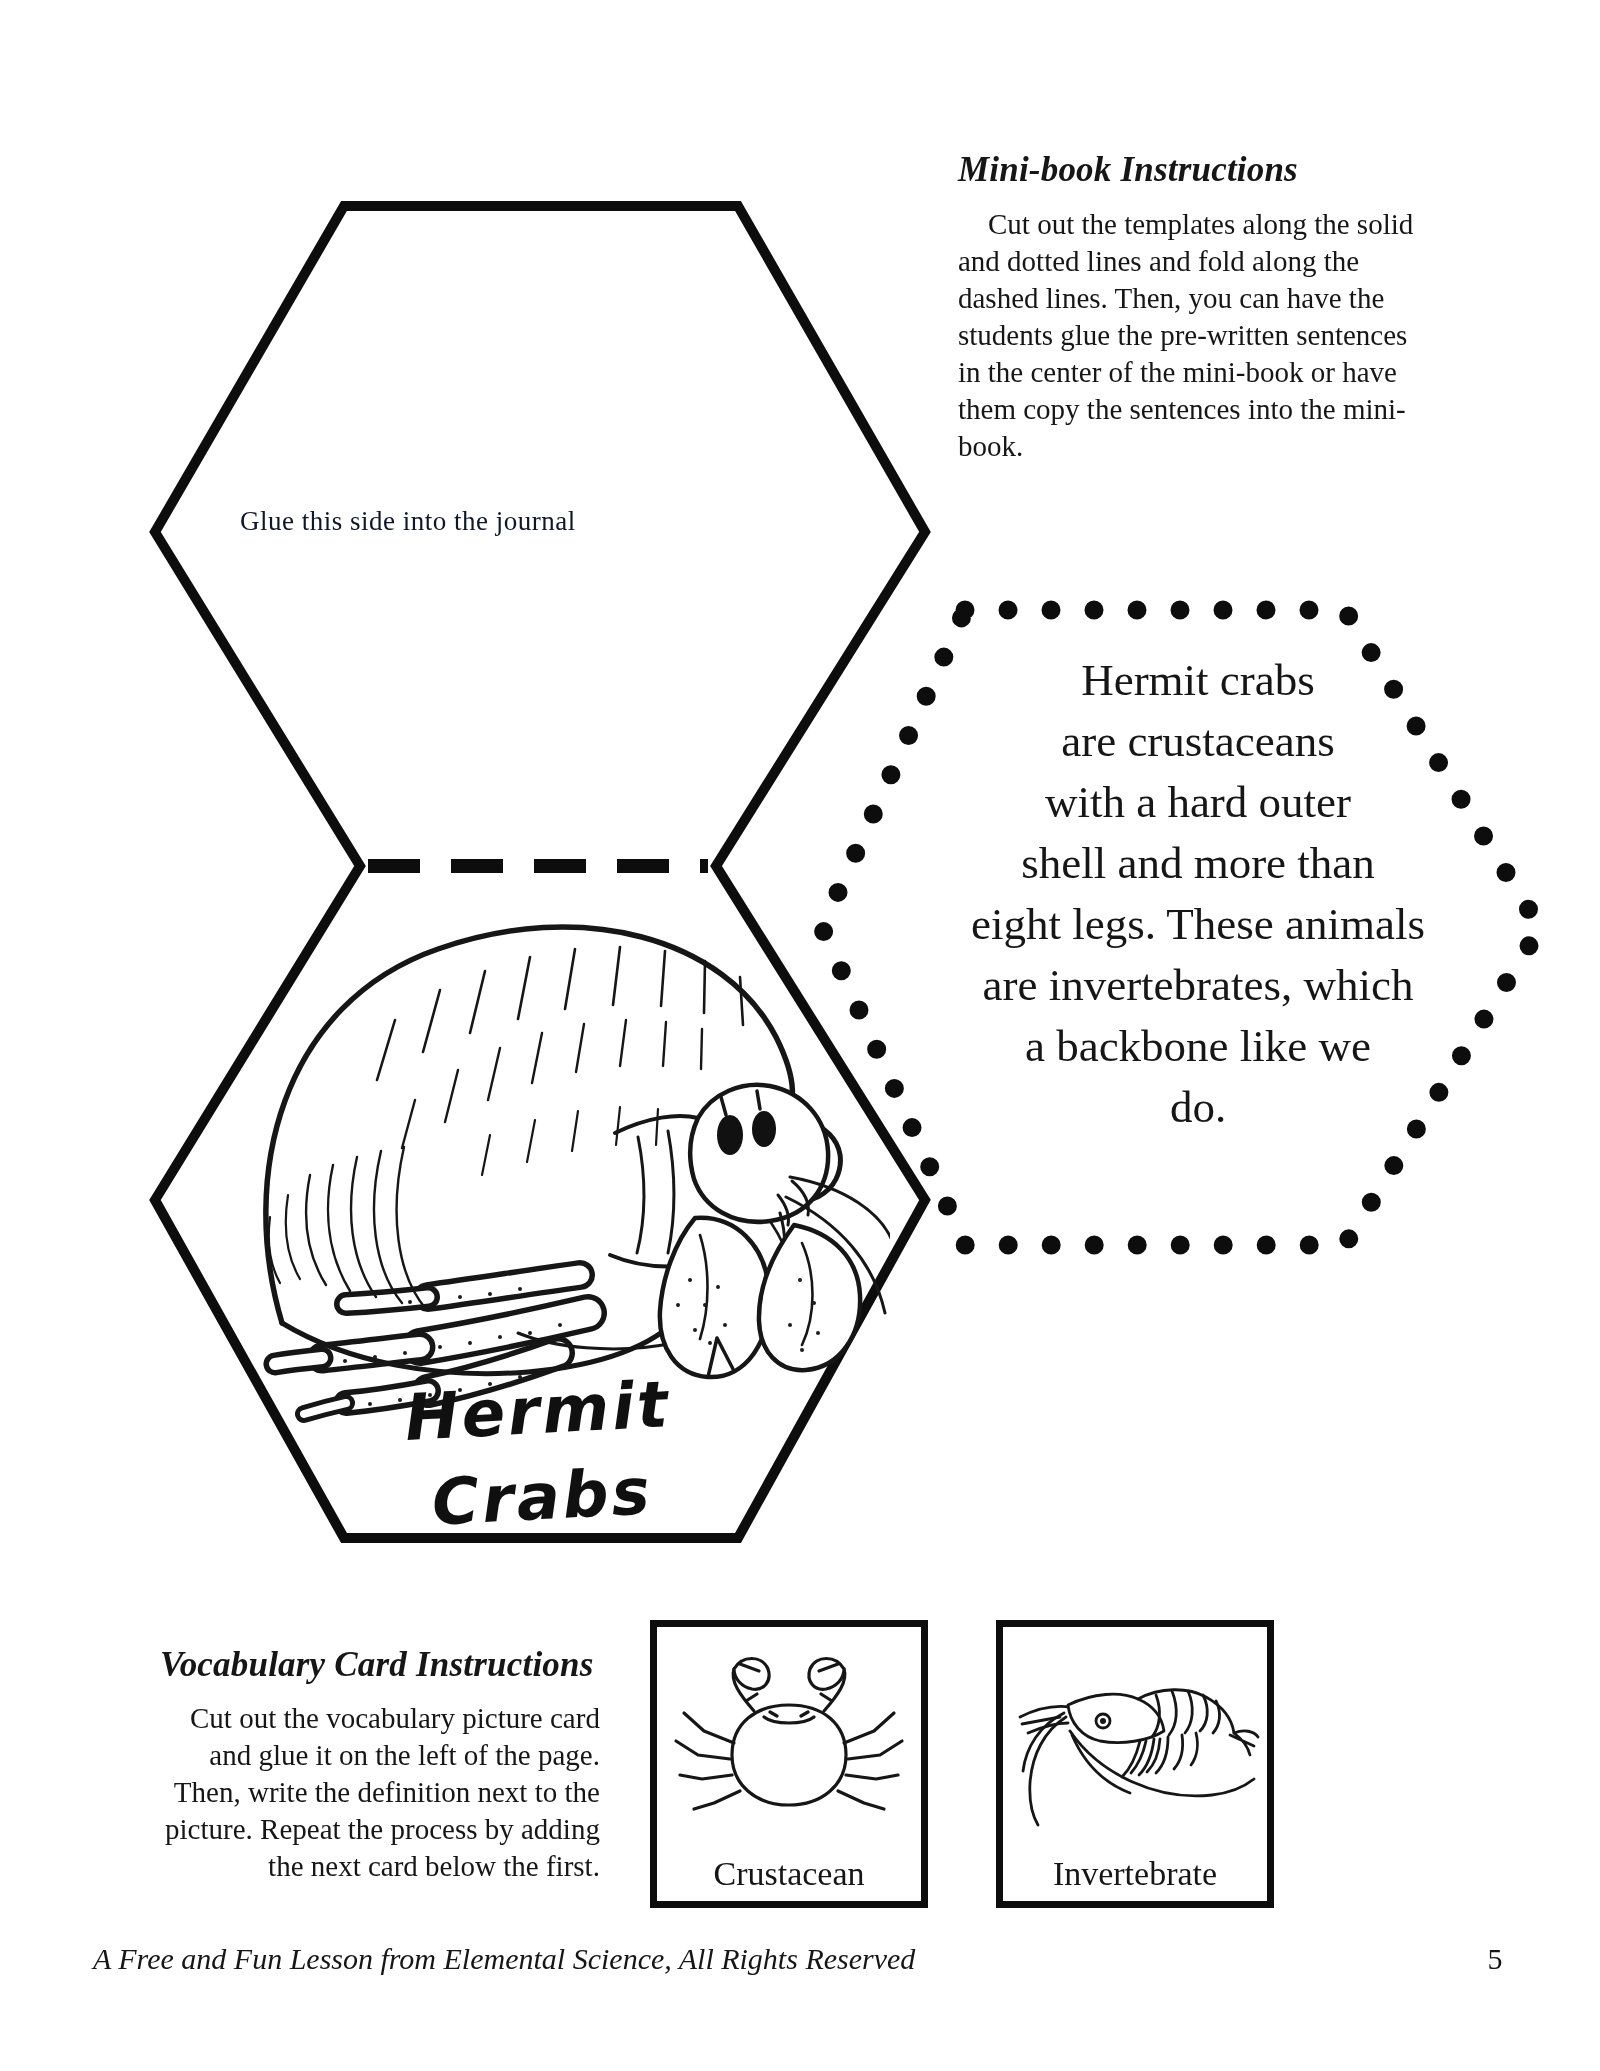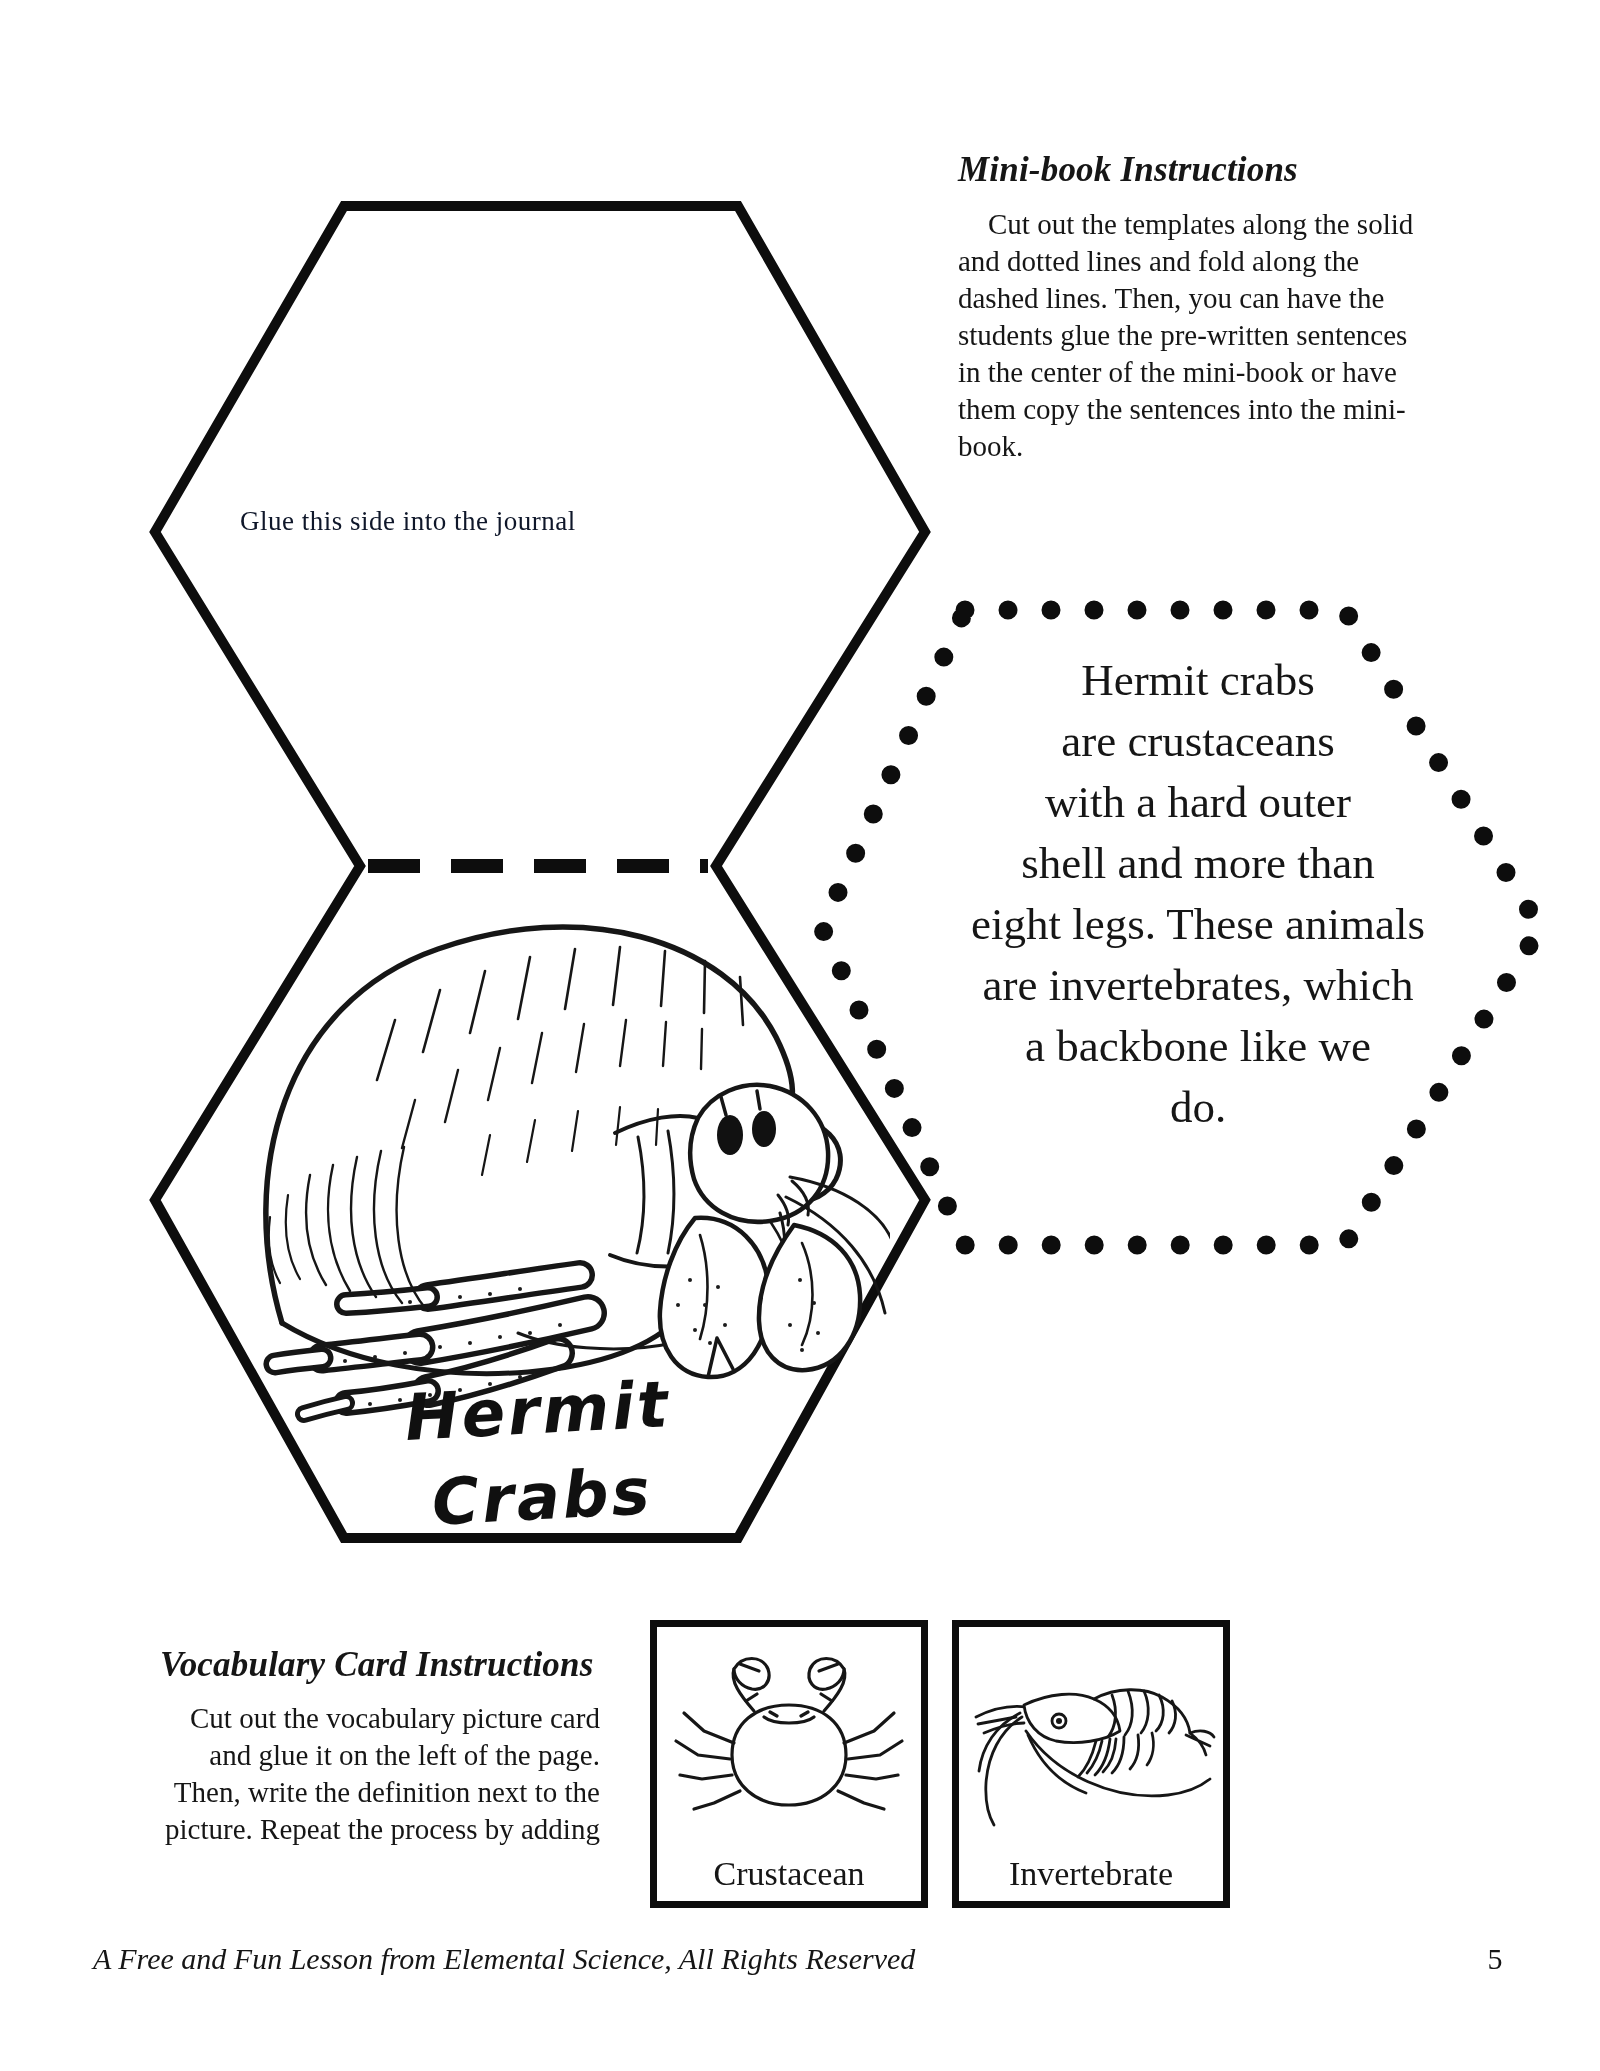--- a/index.html
+++ b/index.html
@@ -183,20 +183,21 @@
     <div class="fact-line">a backbone like we</div>
     <div class="fact-line">do.</div>
   </div>
 
   <div class="abs section-heading" style="left:160px; top:1645px;">Vocabulary Card Instructions</div>
   <div class="abs" style="left:160px; top:1700px;text-align:right;">
     <div class="body-line indent">Cut out the vocabulary picture card</div>
     <div class="body-line">and glue it on the left of the page.</div>
     <div class="body-line">Then, write the definition next to the</div>
     <div class="body-line">picture. Repeat the process by adding</div>
+    <div class="body-line">the next card below the first.</div>
   </div>
 
   <div class="vocab-card" style="left:650px; top:1620px;">
     <svg class="abs" style="left:5px; top:16px;" width="254" height="190" viewBox="0 0 254 190">
       <g class="ink" stroke-width="3.2">
 
         <path class="ink-fill" d="M 127,62 C 160,62 184,80 184,112 C 184,142 160,162 127,162 C 94,162 70,142 70,112 C 70,80 94,62 127,62 Z"></path>
         <path d="M 102,74 C 112,82 142,82 152,74 M 108,69 l7,4 M 146,69 l-7,4"></path>
 
         <path d="M 92,68 C 78,52 68,38 72,26"></path>
@@ -214,21 +215,21 @@
 
         <path d="M 182,100 L 212,88 L 232,70"></path>
         <path d="M 186,116 L 218,112 L 240,98"></path>
         <path d="M 184,132 L 214,136 L 236,132"></path>
         <path d="M 176,148 L 202,160 L 222,166"></path>
       </g>
     </svg>
     <div class="card-label">Crustacean</div>
   </div>
 
-  <div class="vocab-card" style="left:952px; top:1620px;text-decoration:underline;">
+  <div class="vocab-card" style="left:996px; top:1620px;text-decoration:underline;">
     <svg class="abs" style="left:5px; top:16px;" width="254" height="190" viewBox="0 0 254 190">
       <g class="ink" stroke-width="2.8">
 
         <path d="M 12,74 C 28,66 46,62 62,64 M 14,81 L 52,74 M 20,90 C 34,84 48,80 60,80"></path>
 
         <path class="ink-fill" d="M 60,62 C 85,50 112,48 130,56 C 146,63 154,74 156,88 C 140,98 114,102 92,98 C 74,94 62,80 60,62 Z"></path>
         <circle cx="95" cy="78" r="7"></circle>
         <circle cx="95" cy="78" r="3" fill="#161616" stroke="none"></circle>
 
         <path d="M 130,56 C 152,44 180,44 198,54 C 214,63 224,76 226,90"></path>

